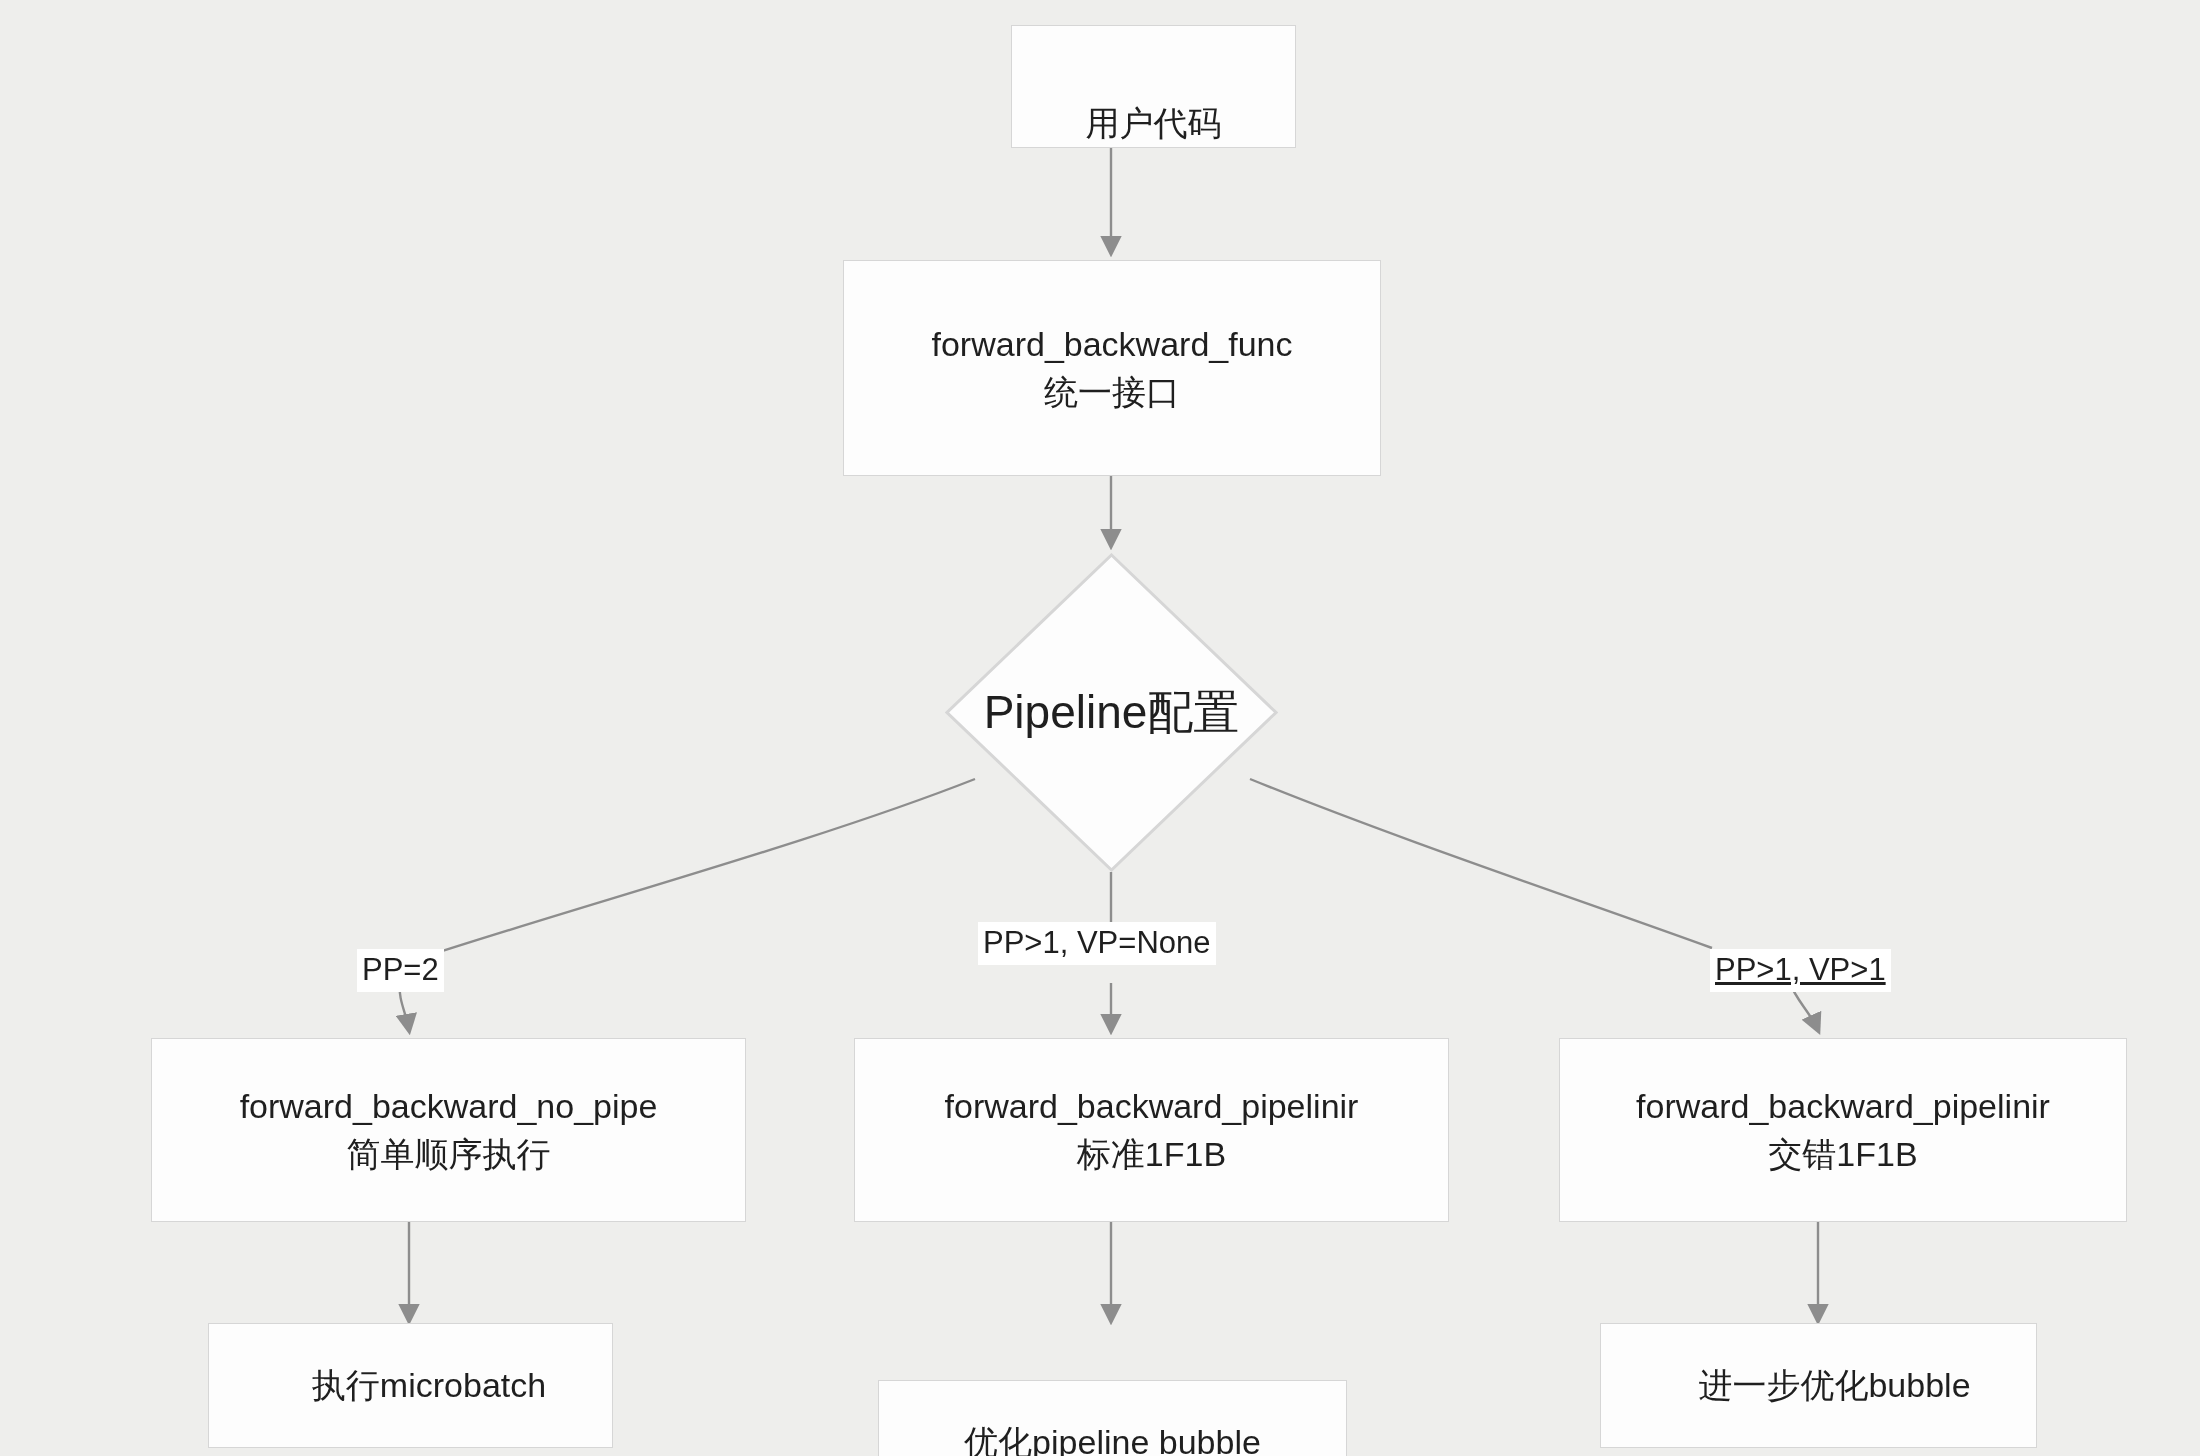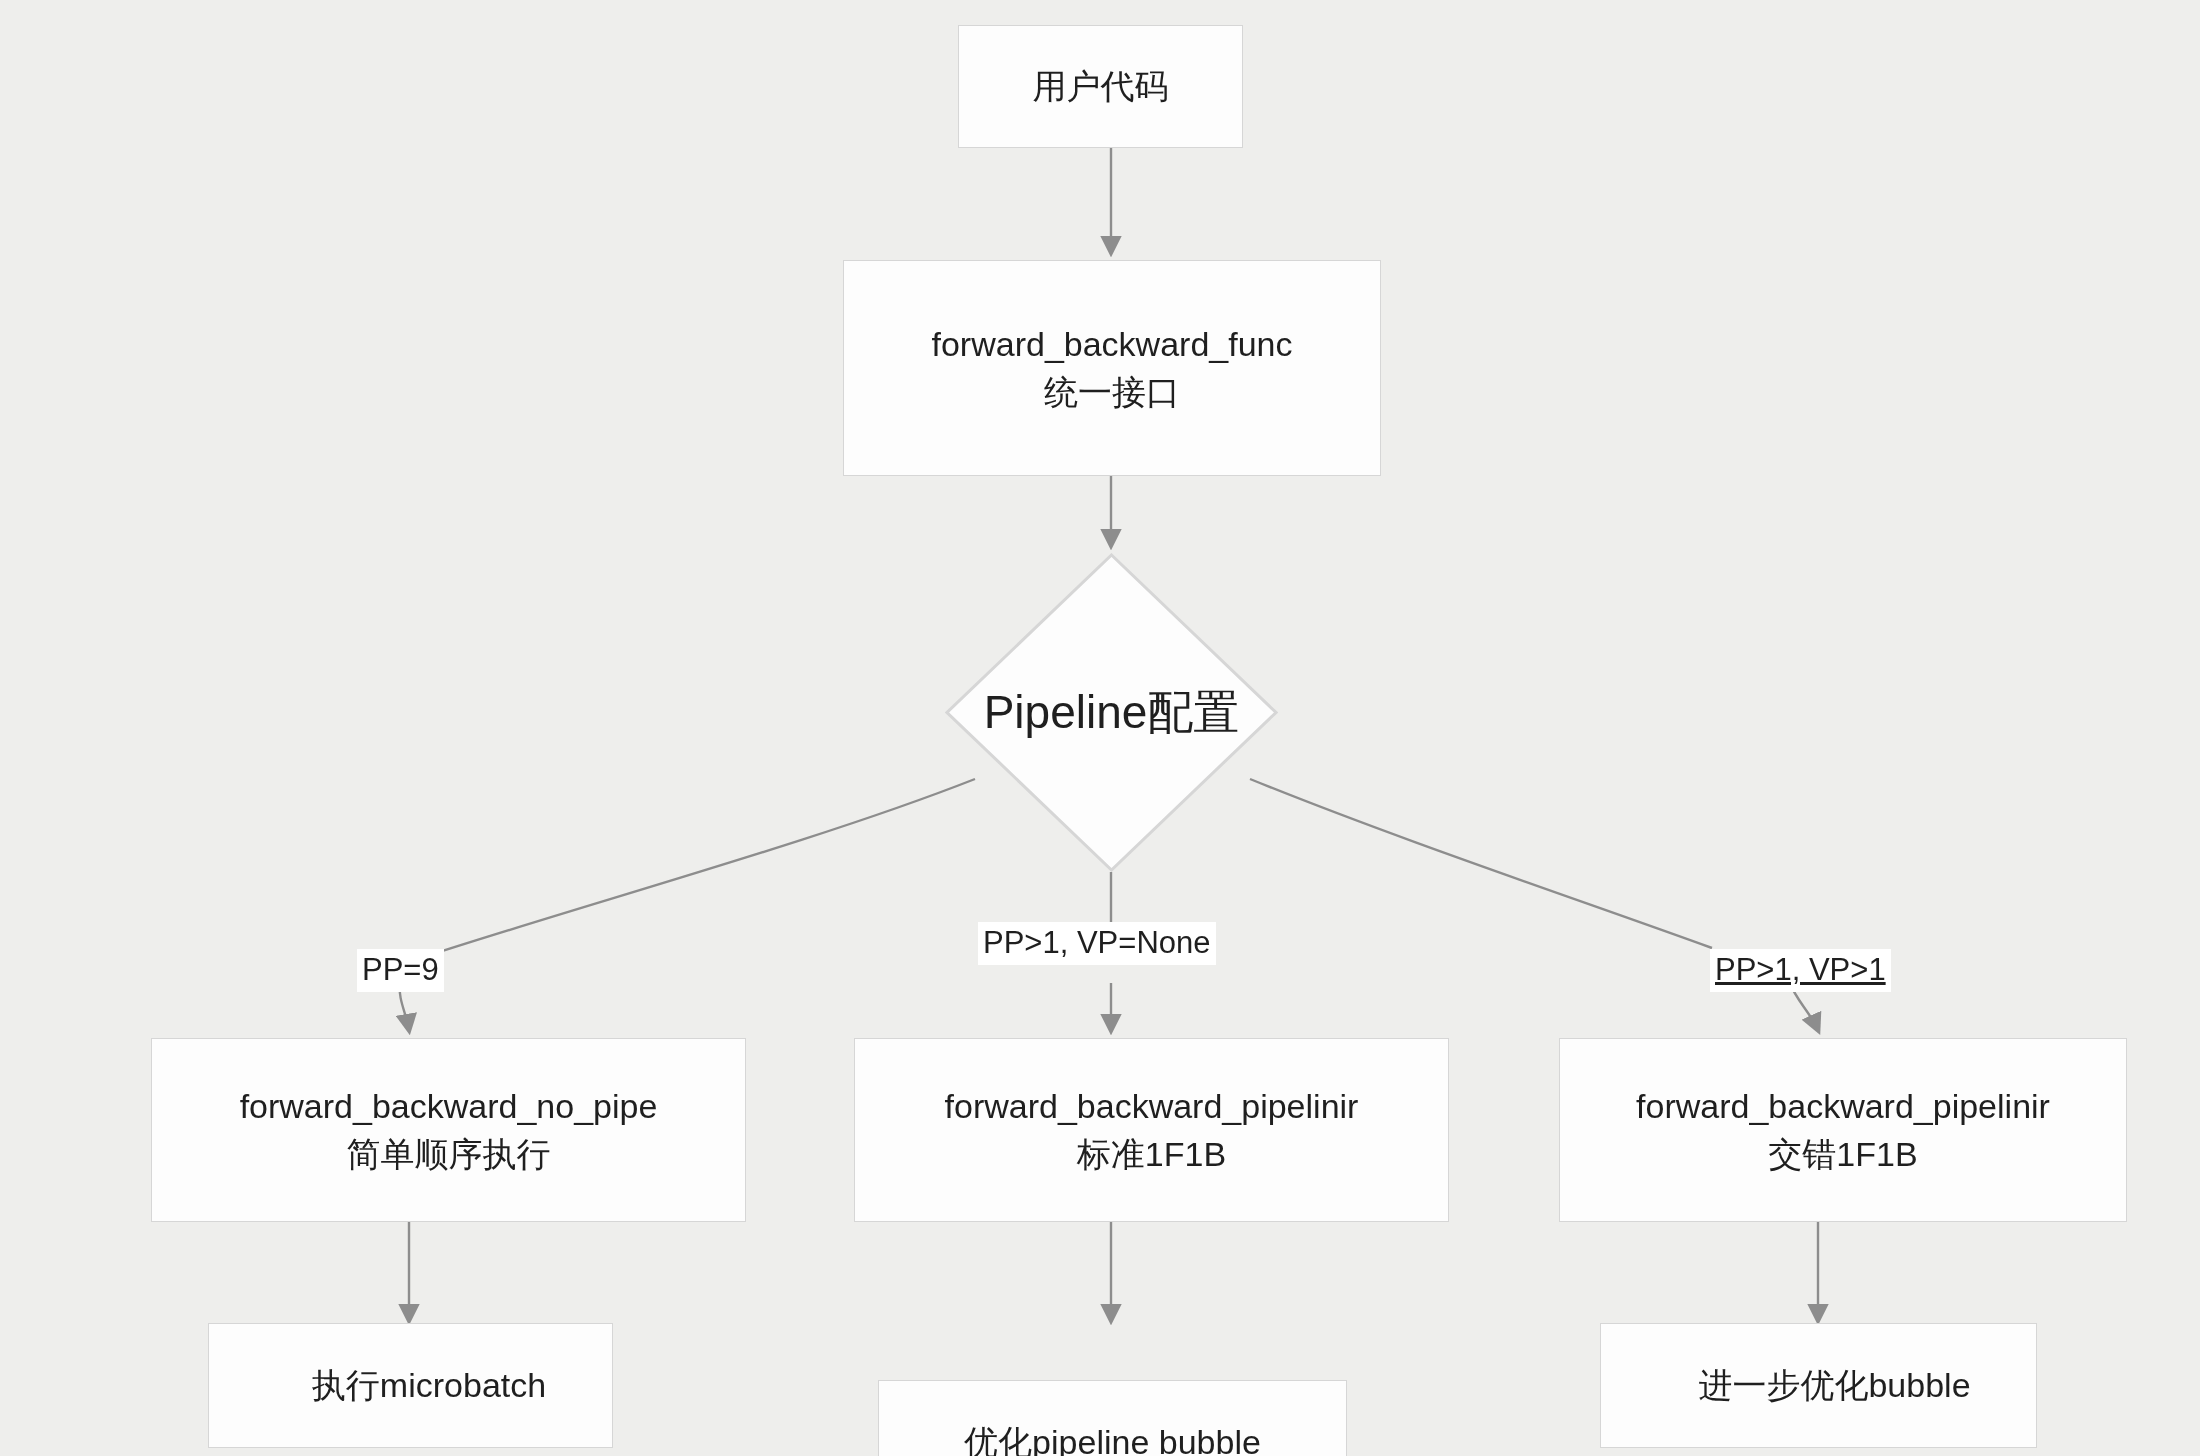--- a/index.html
+++ b/index.html
@@ -104,38 +104,38 @@
     <path d="M 1250 779 C 1400 840, 1580 900, 1712 948" fill="none" stroke="#8d8d8d" stroke-width="2.4"></path>
     <path d="M 1790 983 C 1796 1000, 1810 1012, 1818 1030" fill="none" stroke="#8d8d8d" stroke-width="2.4" marker-end="url(#arrow)"></path>
 
     <path d="M 409 1222 L 409 1320" fill="none" stroke="#8d8d8d" stroke-width="2.4" marker-end="url(#arrow)"></path>
 
     <path d="M 1111 1222 L 1111 1320" fill="none" stroke="#8d8d8d" stroke-width="2.4" marker-end="url(#arrow)"></path>
 
     <path d="M 1818 1222 L 1818 1320" fill="none" stroke="#8d8d8d" stroke-width="2.4" marker-end="url(#arrow)"></path>
   </svg>
 
-  <div class="node" style="left:958px; top:25px; width:285px; height:123px;">
+  <div class="node" style="left:1011px; top:25px; width:285px; height:123px;justify-content:flex-end;">
     <span class="line">用户代码</span>
   </div>
 
   <div class="node" style="left:843px; top:260px; width:538px; height:216px;">
     <span class="line">forward_backward_func</span>
     <span class="line">统一接口</span>
   </div>
 
   <div class="decision" style="left:945px; top:553px; width:333px; height:319px;">
     <svg class="shape" viewBox="0 0 333 319" preserveAspectRatio="none">
       <polygon points="166.5,2 331,159.5 166.5,317 2,159.5" fill="#fdfdfd" stroke="#d6d6d6" stroke-width="3"></polygon>
     </svg>
     <span class="dtext">Pipeline配置</span>
   </div>
 
   <div class="edge-label" style="left:357px; top:949px;">
-    <span>PP=9</span>
+    <span>PP=2</span>
   </div>
 
   <div class="edge-label" style="left:978px; top:922px;">
     <span>PP&gt;1, VP=None</span>
   </div>
 
   <div class="edge-label" style="left:1710px; top:949px;text-decoration:underline;">
     <span>PP&gt;1, VP&gt;1</span>
   </div>
 

